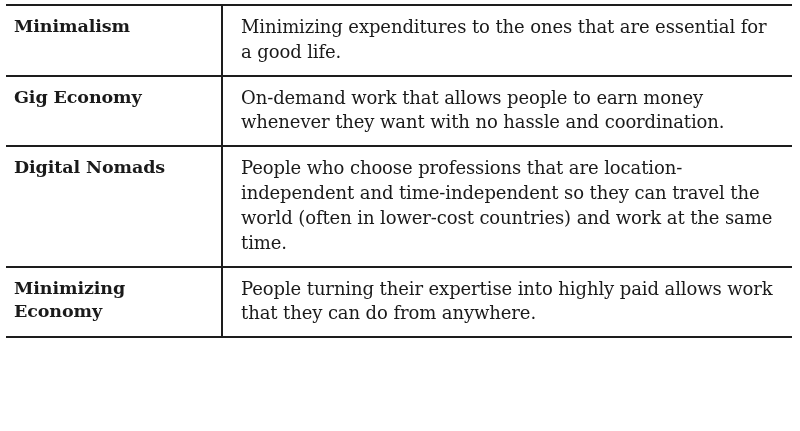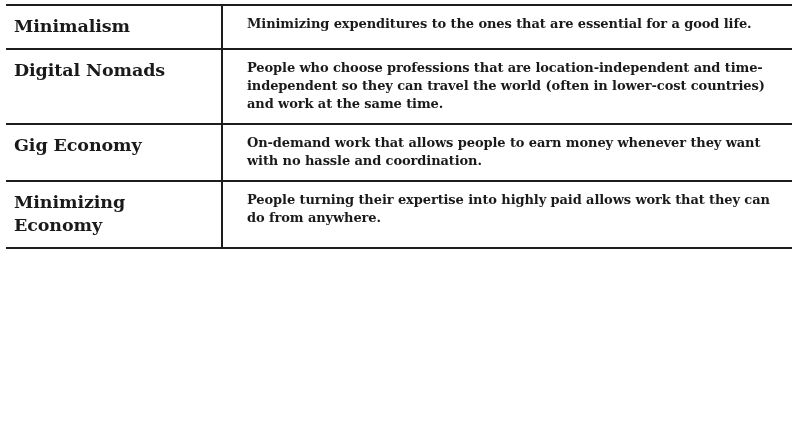--- a/index.html
+++ b/index.html
@@ -42,47 +42,47 @@
     width: 216px;
     border-right: 2px solid #1d1d1d;
     font-weight: bold;
     font-size: 17.5px;
     line-height: 1.33;
     letter-spacing: -0.1px;
     padding-left: 8px;
   }
   table.concepts td.definition {
     width: 570px;
-    font-weight: bold;
-    font-size: 13px;
+    font-weight: normal;
+    font-size: 18px;
     line-height: 1.38;
-    padding-left: 24px;
+    padding-left: 18px;
     letter-spacing: -0.1px;
   }
   table.concepts tr + tr {
     border-top: 2px solid #1d1d1d;
   }
 </style>
 </head>
 <body>
 
 <div class="page">
   <table class="concepts">
     <tbody>
       <tr>
         <td class="term">Minimalism</td>
         <td class="definition">Minimizing expenditures to the ones that are essential for a good life.</td>
       </tr>
       <tr>
+        <td class="term">Gig Economy</td>
+        <td class="definition">On-demand work that allows people to earn money whenever they want with no hassle and coordination.</td>
+      </tr>
+      <tr>
         <td class="term">Digital Nomads</td>
         <td class="definition">People who choose professions that are location-independent and time-independent so they can travel the world (often in lower-cost countries) and work at the same time.</td>
-      </tr>
-      <tr>
-        <td class="term">Gig Economy</td>
-        <td class="definition">On-demand work that allows people to earn money whenever they want with no hassle and coordination.</td>
       </tr>
       <tr>
         <td class="term">Minimizing Economy</td>
         <td class="definition">People turning their expertise into highly paid allows work that they can do from anywhere.</td>
       </tr>
     </tbody>
   </table>
 </div>
 
 </body></html>

